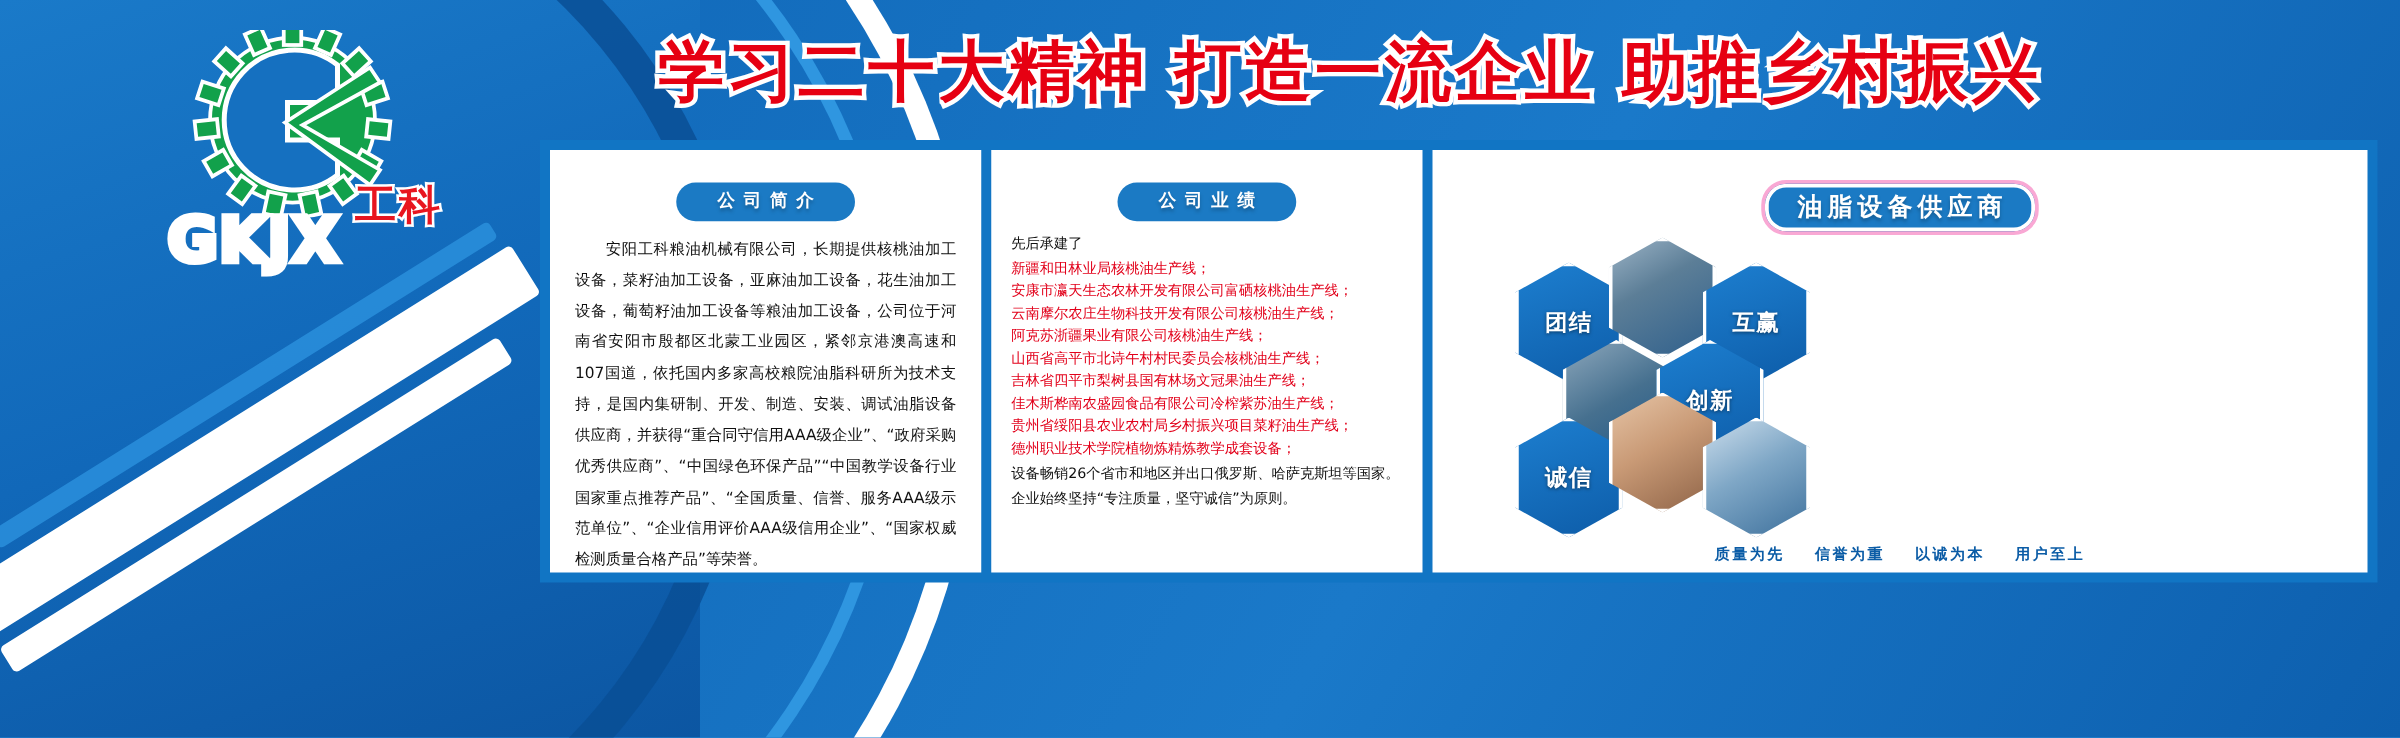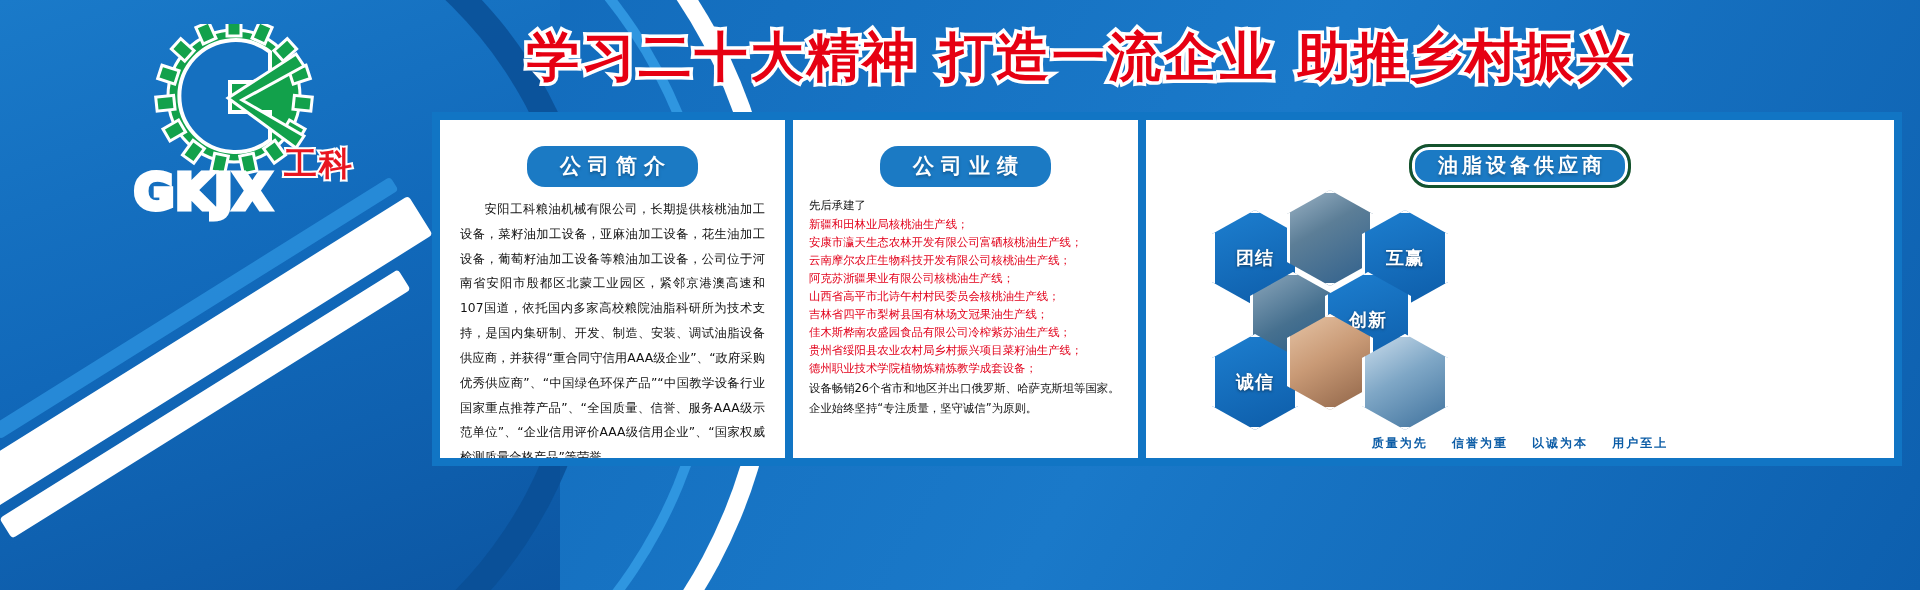--- a/index.html
+++ b/index.html
@@ -110,29 +110,29 @@
     padding:12px 16px 10px;
     overflow:hidden;
   }
   .p1 { width:345px; }
   .p2 { width:345px; }
   .p3 { width:auto; flex:1; }
 
   .pill {
     display:block; margin:14px auto 10px;
     background:#1b7ac4; color:#ffffff;
-    font-size:21px; font-weight:bold; letter-spacing:7px;
+    font-size:14px; font-weight:bold; letter-spacing:7px;
     padding:6px 26px 7px 33px; border-radius:18px;
     width:fit-content;
     text-shadow:0 2px 3px rgba(0,0,0,.25);
     font-family:"DejaVu Sans","Liberation Sans",sans-serif;
   }
   .pill-outline {
     display:block; margin:12px auto 8px;
-    border:3px solid #14532d; color:#ffffff;
+    border:3px solid #f9a8d4; color:#ffffff;
     background:#1b7ac4;
     font-size:20px; font-weight:bold; letter-spacing:4px;
     padding:5px 22px 6px 26px; border-radius:20px;
     width:fit-content;
     box-shadow:inset 0 0 0 3px #ffffff;
     text-shadow:0 2px 3px rgba(0,0,0,.25);
     font-family:"DejaVu Sans","Liberation Sans",sans-serif;
   }
 
   .body-text {

